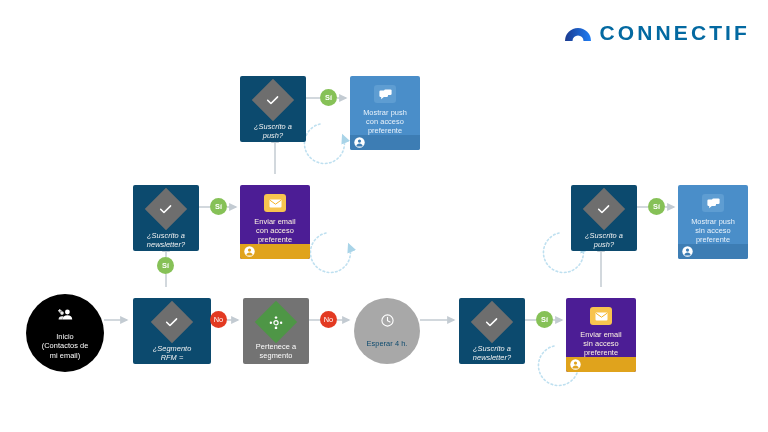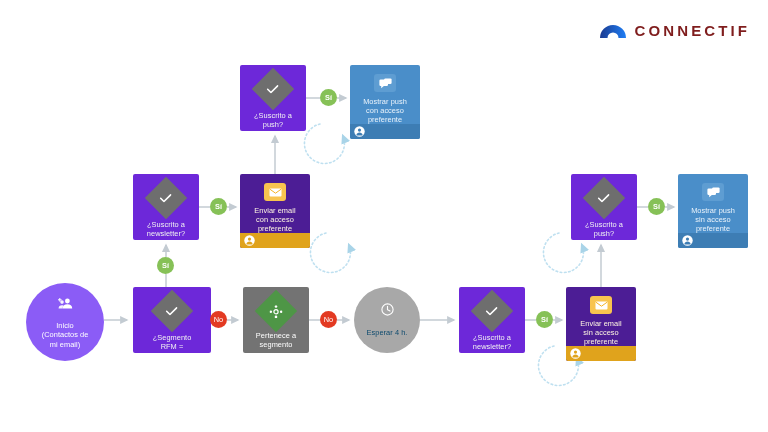--- a/index.html
+++ b/index.html
@@ -9,43 +9,43 @@
     font-family:"Liberation Sans", sans-serif;
     overflow:hidden;
     position:relative;
   }
   #canvas{position:absolute;left:0;top:0;width:768px;height:432px;}
 
   
   .logo{position:absolute;right:18px;top:22px;display:flex;align-items:center;gap:9px;}
   .logo-mark{width:26px;height:16px;position:relative;overflow:hidden;}
   .logo-text{
-    font-size:15px;letter-spacing:3.1px;font-weight:bold;
-    color:#7f1d1d;line-height:1;
+    font-size:21px;letter-spacing:3.1px;font-weight:bold;
+    color:#0369a1;line-height:1;
   }
 
   
   #edges{position:absolute;left:0;top:0;width:768px;height:432px;}
 
   
-  .node{position:absolute;box-sizing:border-box;}
+  .node{position:absolute;box-sizing:border-box;margin-top:11px;}
 
   .node-circle{
     border-radius:50%;
     display:flex;flex-direction:column;align-items:center;justify-content:center;
     text-align:center;
   }
-  .node-start{background:#8b5cf6;color:#ffffff;}
+  .node-start{background:#000000;color:#ffffff;}
   .node-wait{background:#a8a8a8;color:#0c4a6e;}
 
   .node-square{
     display:flex;flex-direction:column;align-items:center;justify-content:flex-start;
     text-align:center;border-radius:2px;overflow:hidden;
   }
-  .node-cond{background:#6d28d9;color:#f0f0f0;}
+  .node-cond{background:#0c4a6e;color:#f0f0f0;font-style:italic;}
   .node-seg{background:#737373;color:#ffffff;}
   .node-email{background:#4c1d95;color:#fff6e2;}
   .node-push{background:#4a8ec9;color:#eaf3fb;}
 
   .diamond{
     width:30px;height:30px;transform:rotate(45deg);
     display:flex;align-items:center;justify-content:center;
     margin-top:9px;flex:none;
   }
   .diamond .glyph{transform:rotate(-45deg);display:flex;align-items:center;justify-content:center;}

